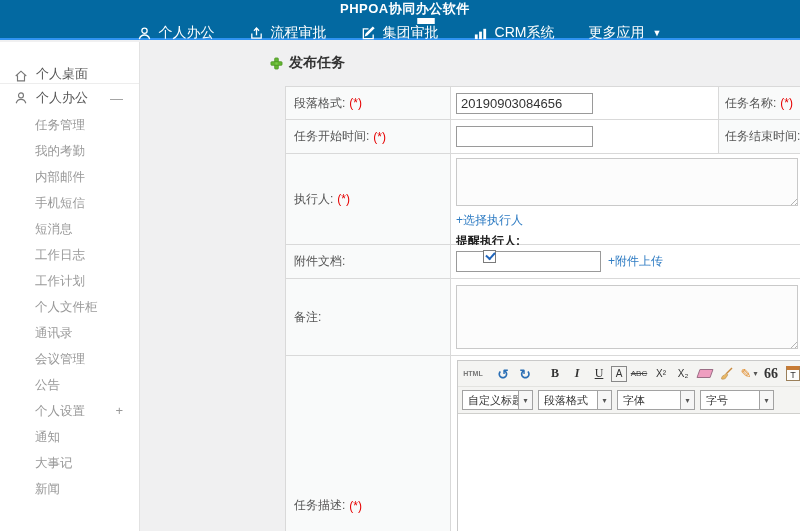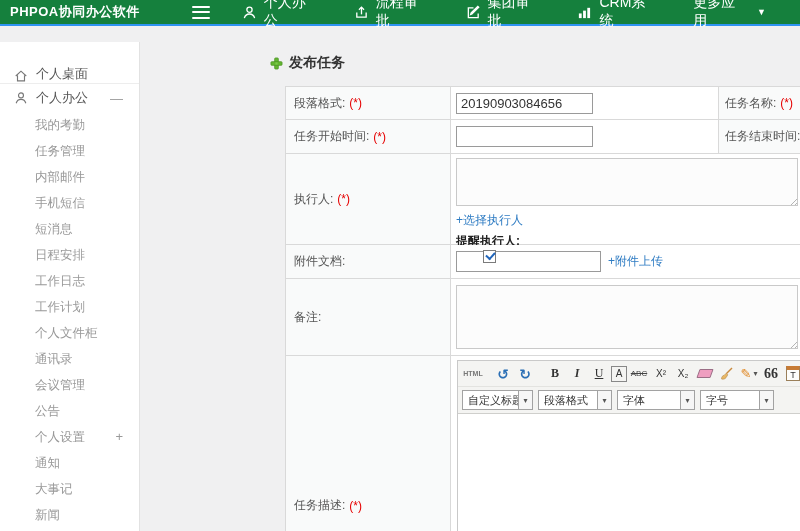--- a/index.html
+++ b/index.html
@@ -1,21 +1,21 @@
 <!DOCTYPE html>
 <html><head>
 <meta charset="utf-8">
 <style>
   * { margin:0; padding:0; box-sizing:border-box; }
   html,body { width:800px; height:531px; overflow:hidden;
     font-family:"Liberation Sans","DejaVu Sans",sans-serif; background:#f0f0f1; }
 
   
-  .header { position:absolute; left:0; top:0; width:800px; height:26px;
-    background:#15803d; border-bottom:2px solid #2f93f2; display:flex; align-items:center; }
+  .header { position:absolute; left:0; top:0; width:800px; height:40px;
+    background:#0369a1; border-bottom:2px solid #2f93f2; display:flex; align-items:center;flex-direction:column; }
   .logo { width:140px; padding-left:10px; color:#fff; font-size:13px; font-weight:bold; letter-spacing:.5px; }
   .hamburger { margin-left:52px; width:18px; height:13px; display:flex; flex-direction:column;
     justify-content:space-between; cursor:pointer; }
   .hamburger span { display:block; height:2px; background:#fff; border-radius:1px; }
   .nav { display:flex; align-items:center; margin-left:32px; }
   .nav-item { display:flex; align-items:center; color:#fff; font-size:14px; margin-right:34px; cursor:pointer; }
   .nav-item svg { margin-right:7px; }
   .caret { font-size:9px; margin-left:8px; }
 
   
@@ -162,26 +162,25 @@
     <span>个人桌面</span>
   </div>
   <div class="side-row side-parent">
     <svg width="14" height="14" viewBox="0 0 16 16" fill="none" stroke="#777" stroke-width="1.3">
       <circle cx="8" cy="5" r="2.8"></circle>
         <path d="M2.5 14c.8-3 3-4.4 5.5-4.4S12.7 11 13.5 14"></path>
     </svg>
     <span>个人办公</span>
     <span class="toggle">—</span>
   </div>
+  <div class="side-sub">任务管理</div>
   <div class="side-sub">我的考勤</div>
-  <div class="side-sub">任务管理</div>
   <div class="side-sub">内部邮件</div>
   <div class="side-sub">手机短信</div>
   <div class="side-sub">短消息</div>
-  <div class="side-sub">日程安排</div>
   <div class="side-sub">工作日志</div>
   <div class="side-sub">工作计划</div>
   <div class="side-sub">个人文件柜</div>
   <div class="side-sub">通讯录</div>
   <div class="side-sub">会议管理</div>
   <div class="side-sub">公告</div>
   <div class="side-sub" style="position:relative;">
     <span>个人设置</span>
     <span class="toggle">+</span>
   </div>

